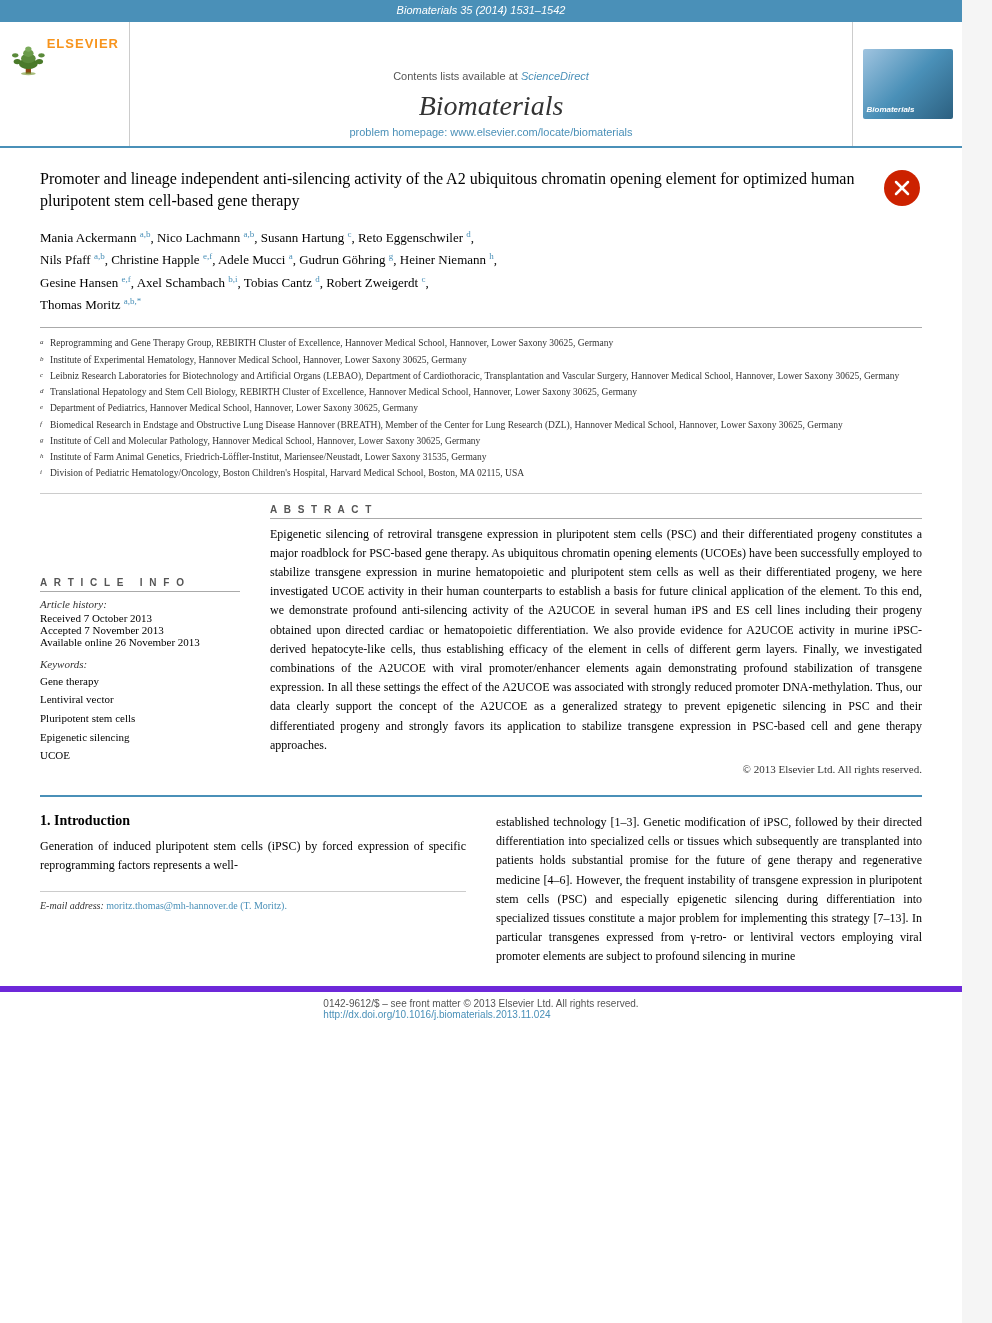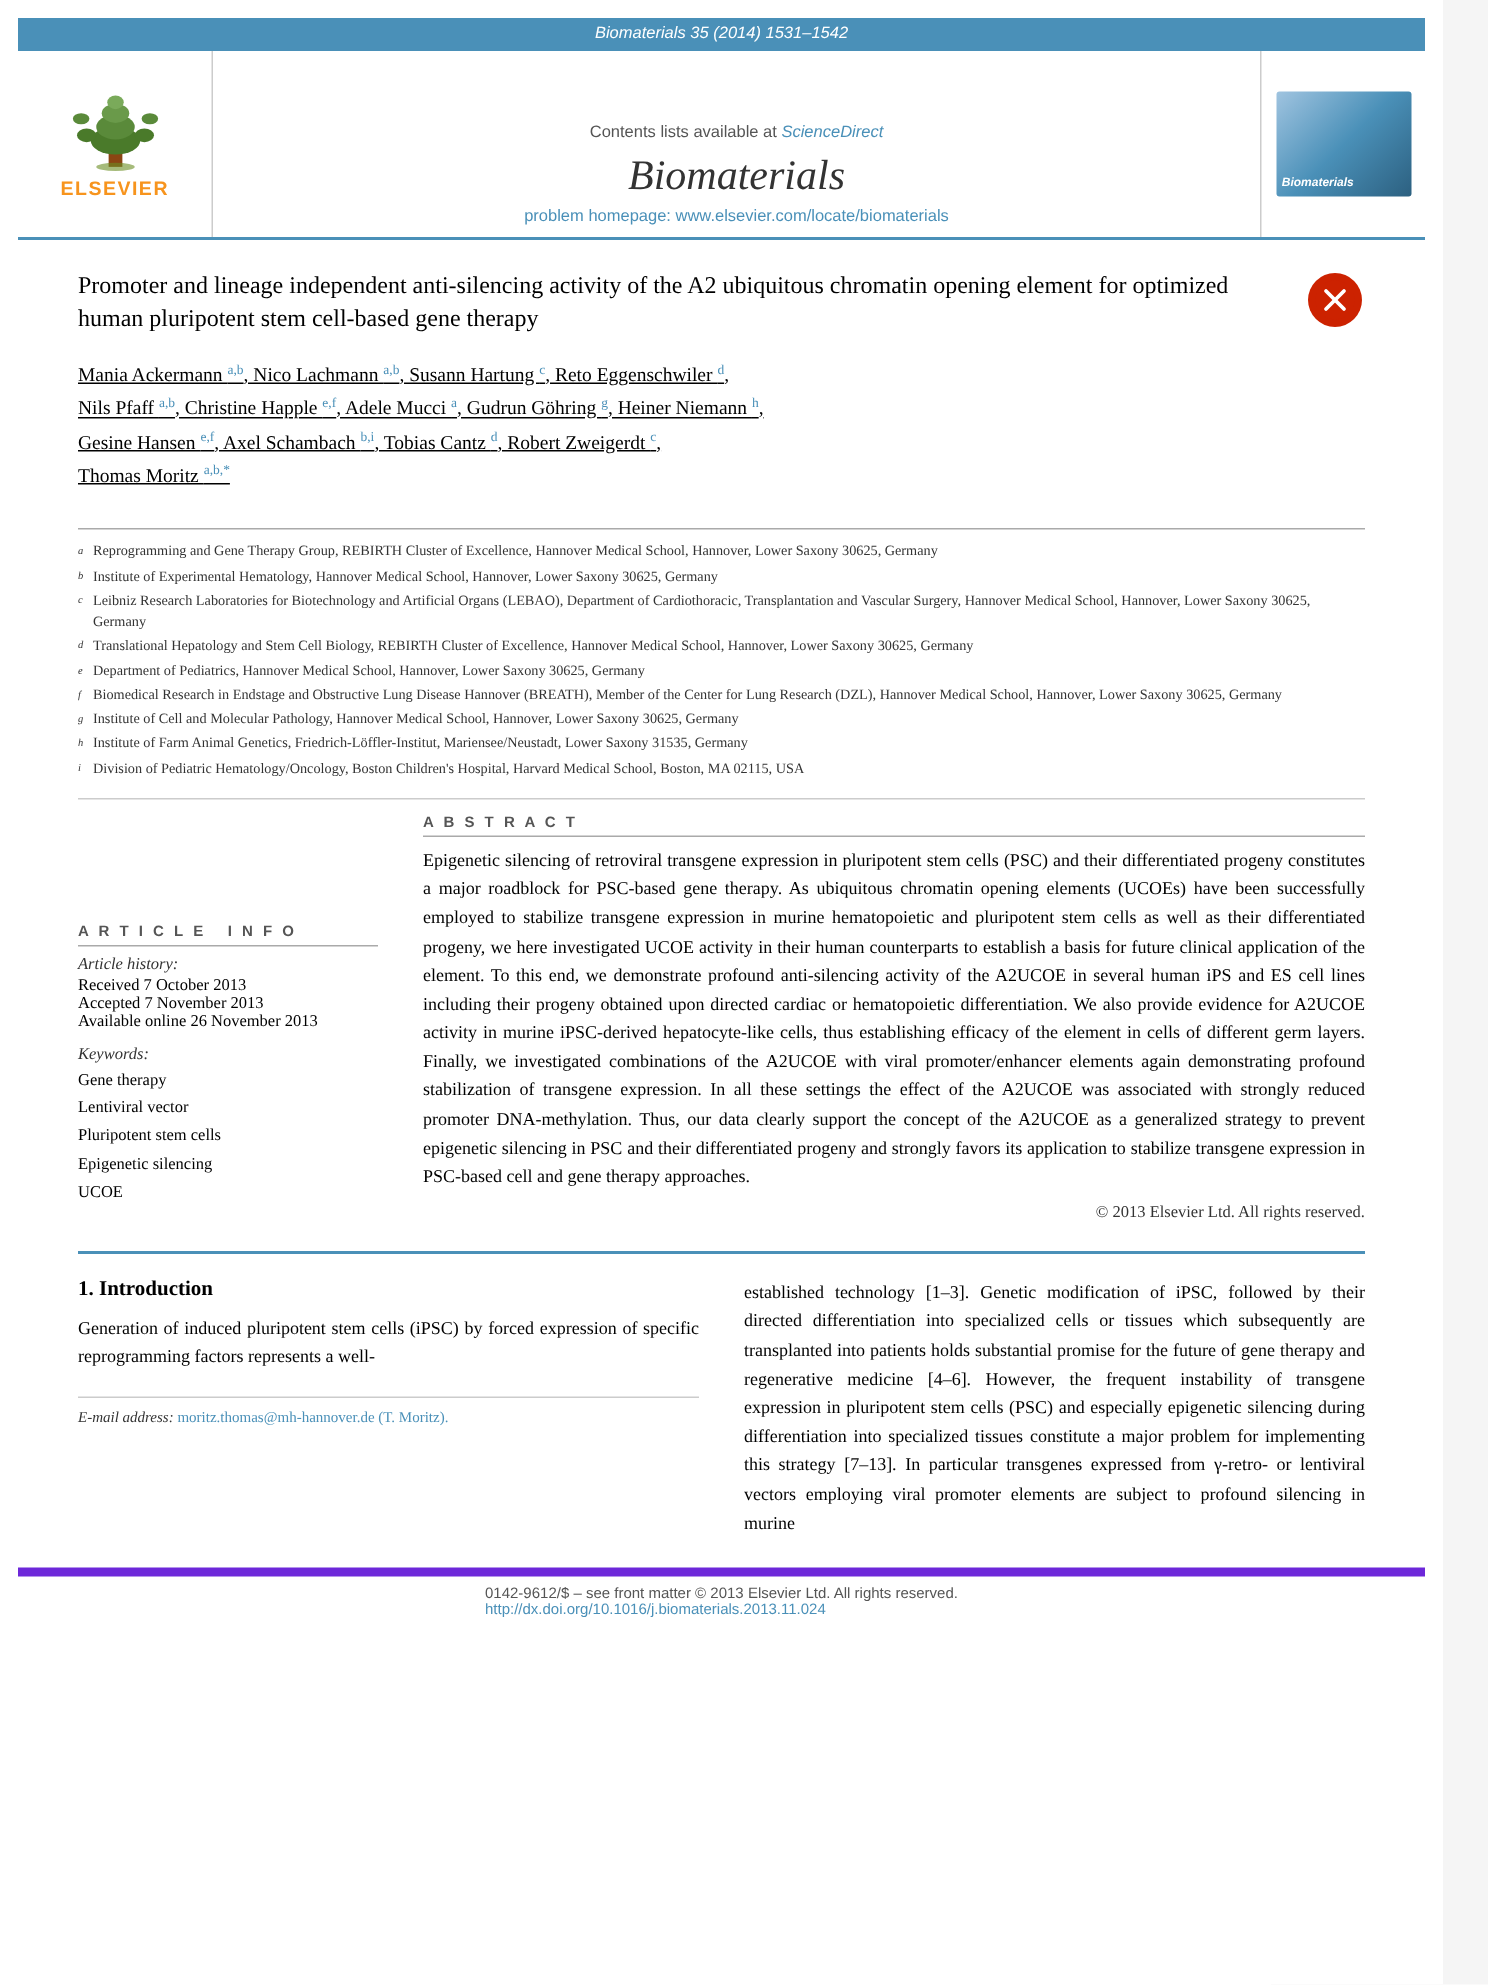--- a/index.html
+++ b/index.html
@@ -8,21 +8,21 @@
       font-family: 'Times New Roman', Times, serif;
       font-size: 13px;
       color: #000;
       width: 992px;
       min-height: 1323px;
     }
     .page {
       background: #fff;
       width: 962px;
       min-height: 1323px;
-      padding: 12px;
+      padding: 0;
     }
 
     
     .top-bar {
       background: #4a90b8;
       text-align: center;
       padding: 4px 0;
       font-size: 11px;
       color: #fff;
       font-style: italic;
@@ -36,24 +36,23 @@
       border-bottom: 2px solid #4a90b8;
       border-top: 2px solid #4a90b8;
       margin-top: 0;
     }
 
     .elsevier-logo {
       width: 130px;
       min-width: 130px;
       border-right: 1px solid #ccc;
       display: flex;
-      align-items: center;
       justify-content: center;
       padding: 10px;
-      flex-direction: column;
+      flex-direction: row;
     }
 
     .elsevier-logo .elsevier-tree {
       width: 70px;
       height: 55px;
     }
 
     .elsevier-wordmark {
       font-family: Arial, sans-serif;
       font-size: 13px;
@@ -174,23 +173,22 @@
       color: white;
       font-size: 16px;
       font-weight: bold;
     }
 
     
     .authors {
       font-family: 'Times New Roman', serif;
       font-size: 13px;
       line-height: 1.7;
-      margin-bottom: 24px;
-      color: #000;
-      text-decoration: underline;
+      margin-bottom: 11px;
+      color: #000;
     }
 
     .authors sup {
       font-size: 9px;
       color: #4a90b8;
     }
 
     
     .affiliations {
       font-family: 'Times New Roman', serif;

